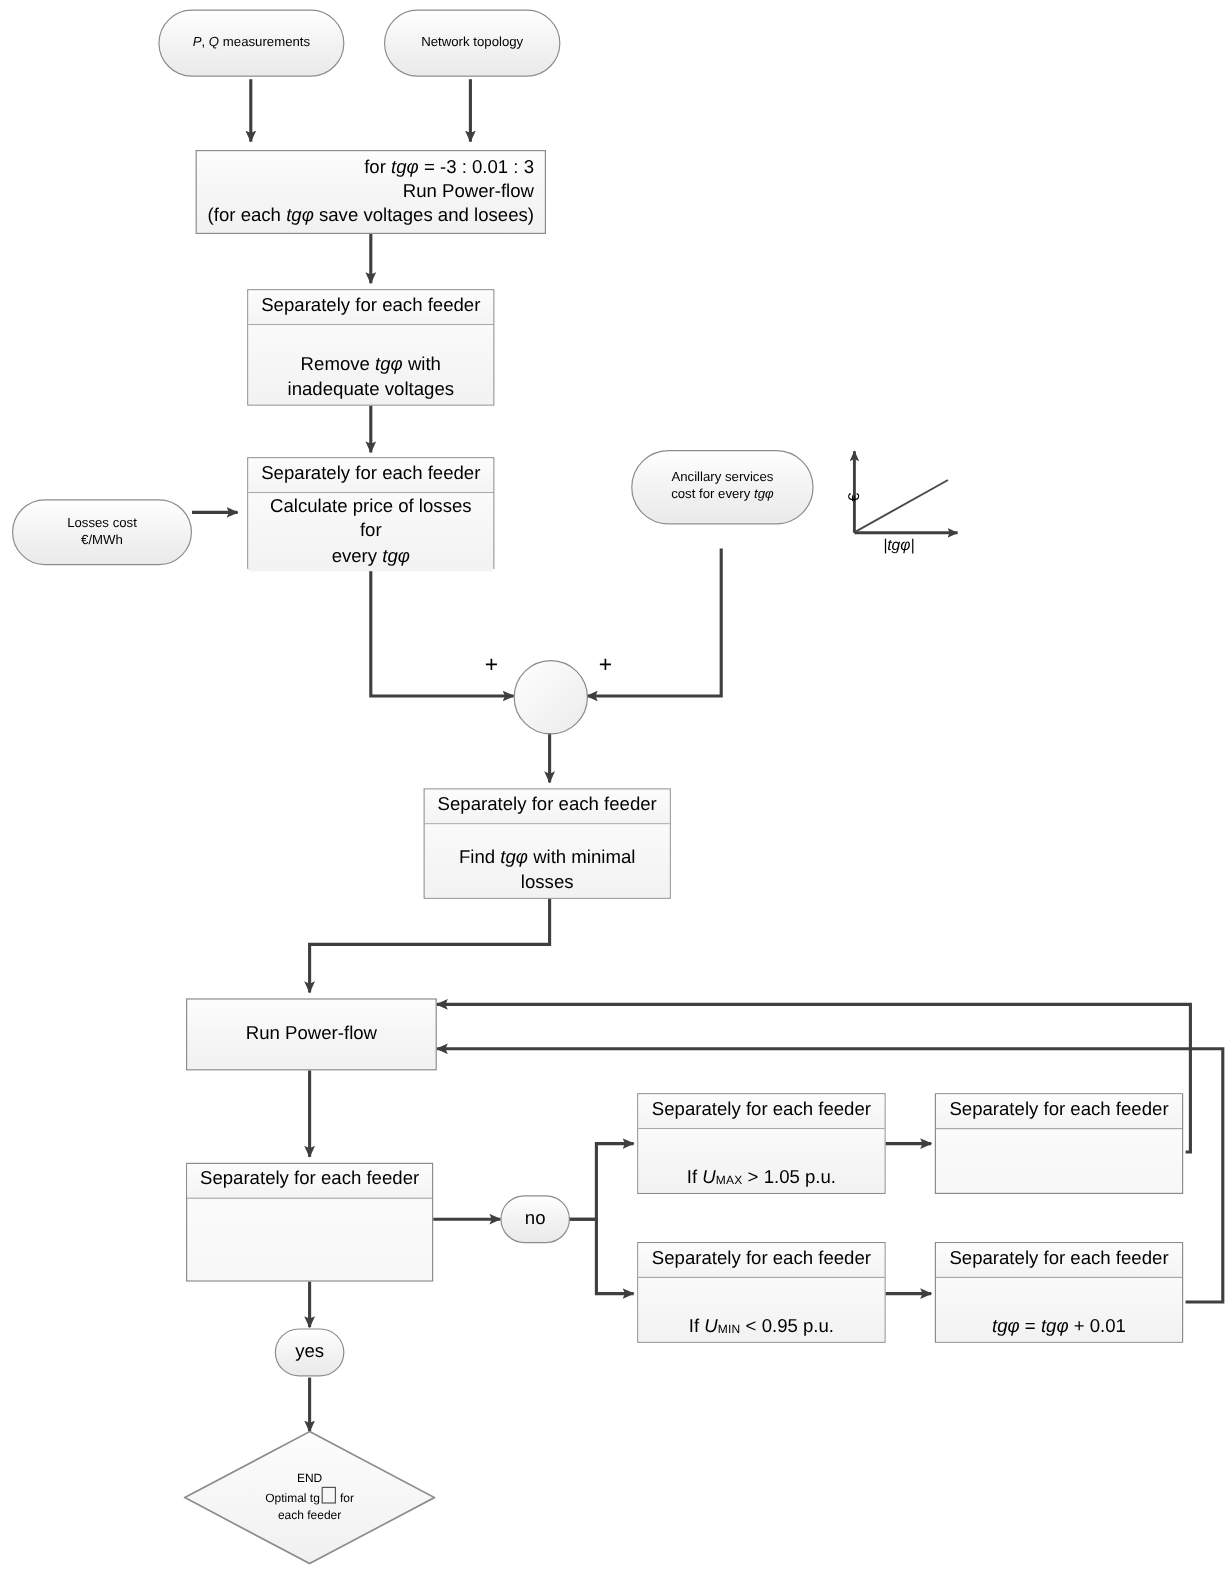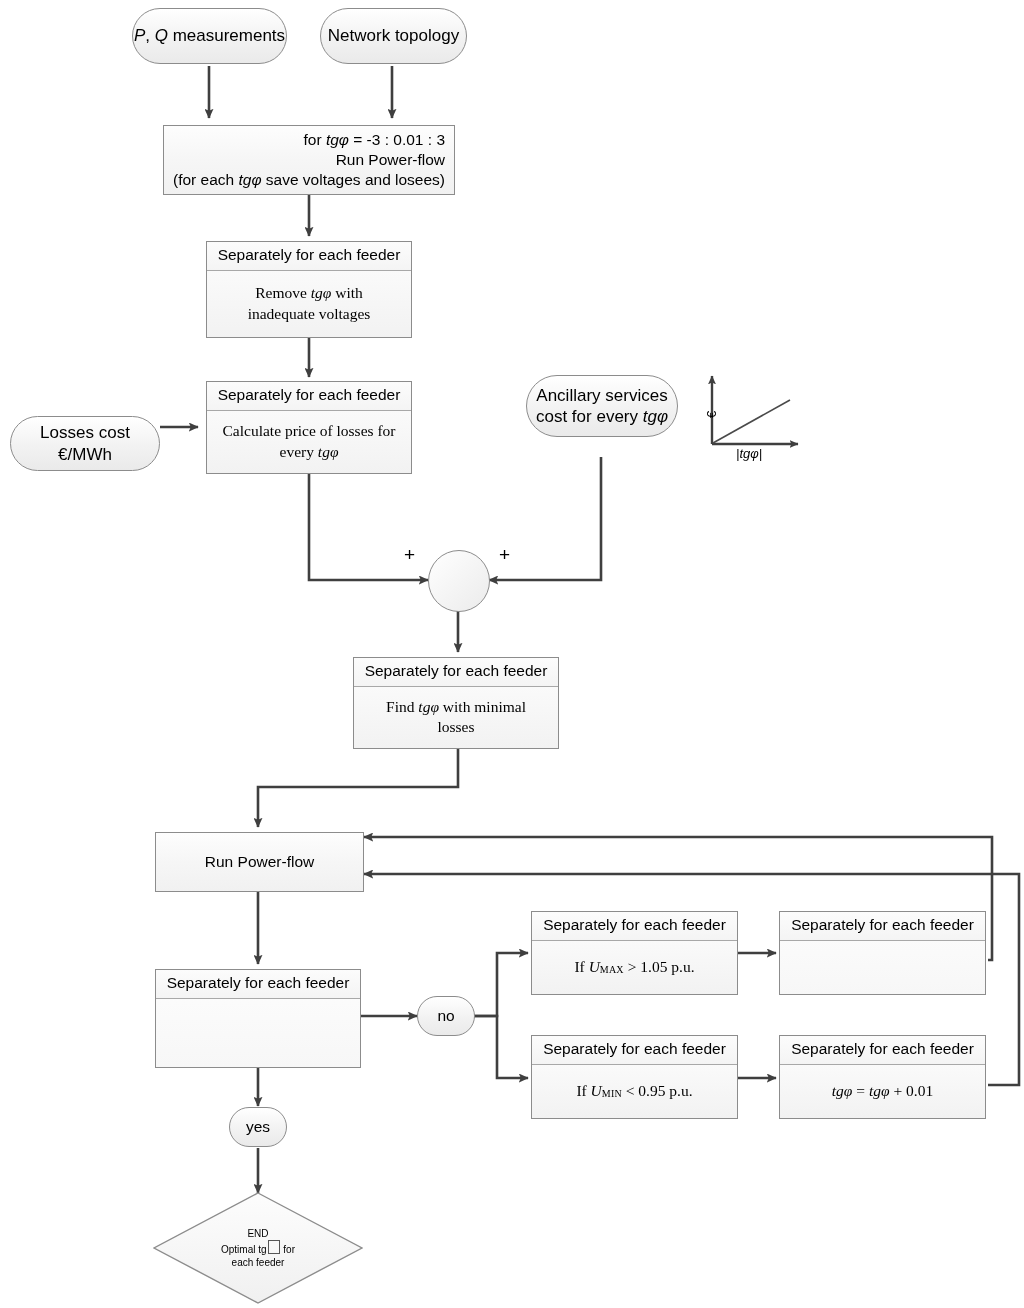--- a/index.html
+++ b/index.html
@@ -7,21 +7,21 @@
   #canvas{position:relative;width:1024px;height:1308px;background:#fff;overflow:hidden;}
   svg.edges{position:absolute;left:0;top:0;width:1024px;height:1308px;pointer-events:none;}
 
   .node{position:absolute;box-sizing:border-box;}
 
   
   .oval{
     border:1px solid #8c8c8c;border-radius:999px;
     background:linear-gradient(to bottom,#ffffff 0%,#f2f2f2 55%,#eaeaea 100%);
     display:flex;align-items:center;justify-content:center;text-align:center;
-    font-size:17px;line-height:1.25;
+    font-size:11px;line-height:1.25;
   }
   .oval.small{font-size:15.5px;}
 
   
   .box{
     border:1px solid #8c8c8c;
     background:linear-gradient(to bottom,#fdfdfd 0%,#f6f6f6 50%,#f1f1f1 100%);
     display:flex;align-items:center;justify-content:center;text-align:right;
     font-size:15.5px;line-height:1.3;
   }
@@ -31,24 +31,23 @@
     border:1px solid #8c8c8c;
     background:linear-gradient(to bottom,#fdfdfd 0%,#f7f7f7 100%);
     display:flex;flex-direction:column;
   }
   .boxhdr .hdr{
     padding:4px 6px 5px;text-align:center;font-size:15.5px;line-height:1.2;
     border-bottom:1px solid #a8a8a8;
     background:linear-gradient(to bottom,#fcfcfc 0%,#f4f4f4 100%);
   }
   .boxhdr .bdy{
-    flex:1;display:flex;align-items:center;justify-content:center;
+    flex:1;display:flex;align-items:flex-end;justify-content:center;
     text-align:center;font-size:15.5px;line-height:1.32;padding:2px 7px;
     background:linear-gradient(to bottom,#fafafa 0%,#f2f2f2 100%);
-    font-family:Liberation Serif, serif;
   }
 
   
   .diamond{position:absolute;}
   .diamond .dtext{
     position:absolute;left:0;top:0;width:100%;height:100%;
     display:flex;align-items:center;justify-content:center;
     text-align:center;font-size:10px;line-height:1.32;
   }
 

